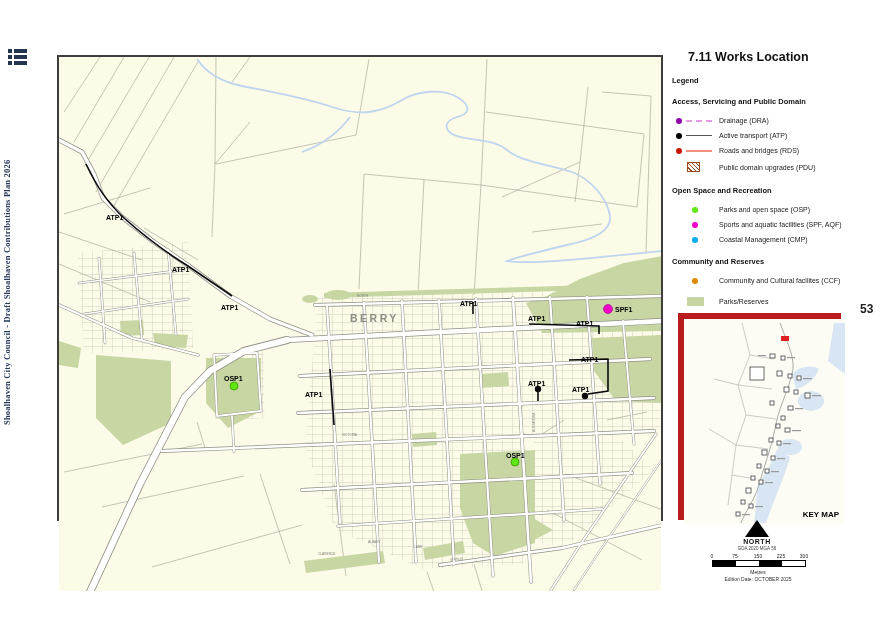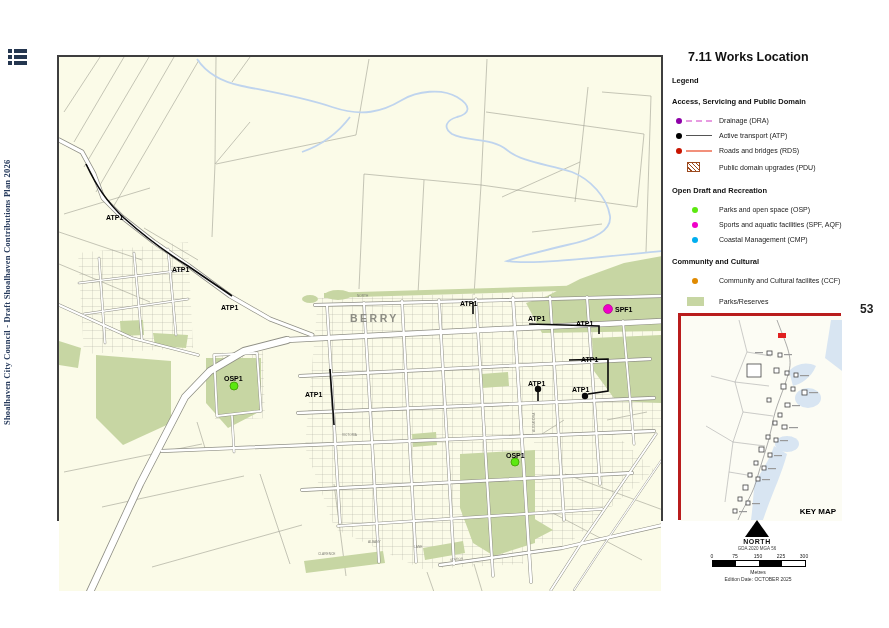--- a/index.html
+++ b/index.html
@@ -43,21 +43,21 @@
     width:13px;height:10px;margin-left:15px;box-sizing:border-box;
     border:1px solid #9C4A1E;
     background:repeating-linear-gradient(45deg,#ffffff 0 2px,#9C4A1E 2px 3px);
   }
   .park-swatch{width:17px;height:9px;margin-left:15px;}
   .lrow.tall{height:18px;}
   .lrow.gap-top{margin-top:6px;}
   
   #key-map{
     position:absolute;left:678px;top:313px;width:163px;height:207px;
-    border:3px solid #b91c1c;background:#FCFCF4;box-sizing:border-box;
+    border:6px solid #b91c1c;background:#FCFCF4;box-sizing:border-box;
   }
   
   #page-number{position:absolute;left:860px;top:302px;font-size:12px;font-weight:700;color:#222;}
   
   #north-block{position:absolute;left:727px;top:520px;width:60px;text-align:center;}
   #north-label{font-size:7px;font-weight:bold;letter-spacing:0.5px;margin-top:1px;}
   #north-datum{font-size:4.5px;color:#444;margin-top:1px;}
   #scalebar{position:absolute;left:710px;top:553px;width:96px;}
   #scale-ticks{position:relative;height:6px;font-size:5px;color:#222;}
   #scale-ticks span{position:absolute;transform:translateX(-50%);}
@@ -313,41 +313,41 @@
       </span>
     <span class="lbl">Roads and bridges (RDS)</span>
   </div>
   <div class="lrow tall">
     <span class="sym">
         <span class="pdu-box" style="border-color: rgb(156, 74, 30);"></span>
       </span>
     <span class="lbl">Public domain upgrades (PDU)</span>
   </div>
 
-  <div class="sec-h">Open Draft and Recreation</div>
+  <div class="sec-h">Open Space and Recreation</div>
   <div class="lrow">
     <span class="sym">
         <span class="dot indent" style="background-color: rgb(92, 232, 16);"></span>
       </span>
     <span class="lbl">Parks and open space (OSP)</span>
   </div>
   <div class="lrow">
     <span class="sym">
         <span class="dot indent" style="background-color: rgb(240, 0, 200);"></span>
       </span>
     <span class="lbl">Sports and aquatic facilities (SPF, AQF)</span>
   </div>
   <div class="lrow">
     <span class="sym">
         <span class="dot indent" style="background-color: rgb(0, 174, 239);"></span>
       </span>
     <span class="lbl">Coastal Management (CMP)</span>
   </div>
 
-  <div class="sec-h">Community and Cultural</div>
+  <div class="sec-h">Community and Reserves</div>
   <div class="lrow">
     <span class="sym">
         <span class="dot indent" style="background-color: rgb(224, 138, 0);"></span>
       </span>
     <span class="lbl">Community and Cultural facilites (CCF)</span>
   </div>
   <div class="lrow gap-top">
     <span class="sym">
         <span class="park-swatch" style="background-color: rgb(199, 214, 163);"></span>
       </span>

